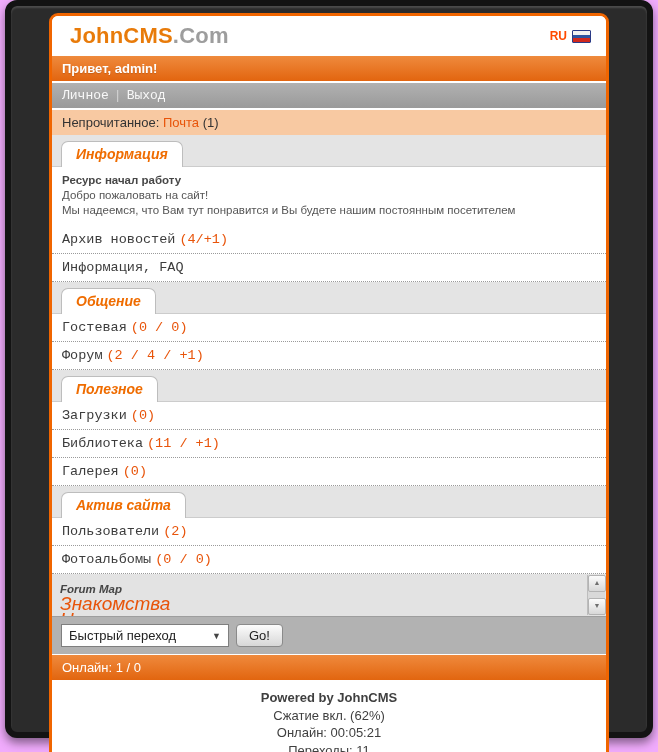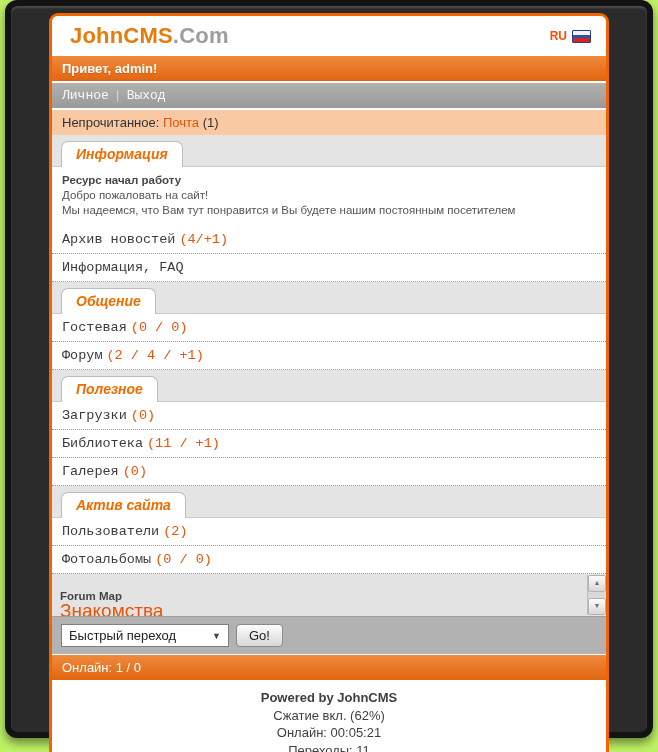--- a/index.html
+++ b/index.html
@@ -1,16 +1,16 @@
 <!DOCTYPE html>
 <html><head>
 <meta charset="utf-8">
 <style>
   html,body{margin:0;padding:0;background:#fdfdfd;font-family:"Liberation Sans","DejaVu Sans",sans-serif;}
-  .stage{width:658px;height:752px;position:relative;background:#bef264;overflow:hidden;}
+  .stage{width:658px;height:752px;position:relative;background:#f0abfc;overflow:hidden;}
   
   .window{
     position:absolute;left:5px;top:0;width:636px;height:726px;
     background:#2b2b2b;border:6px solid #131313;border-radius:12px;
     box-shadow:inset 0 2px 2px rgba(255,255,255,.16), 0 5px 10px rgba(0,0,0,.45);
   }
   
   .panel{
     width:554px;margin:7px auto 0;background:#fff;
     border:3px solid #f06500;border-radius:9px;overflow:hidden;
@@ -37,21 +37,21 @@
   .tab{display:inline-block;background:#fff;border:1px solid #bdbdbd;border-bottom:none;
     border-radius:7px 7px 0 0;padding:4px 14px 5px;color:#ef6c00;font-weight:bold;font-size:14px;
     position:relative;top:1px;z-index:2;}
   .sec-body{background:#fff;border-top:1px solid #ccc;position:relative;z-index:1;}
   .intro{padding:6px 10px 8px;font-size:11.5px;color:#555;line-height:15px;}
   .intro .t{font-weight:bold;color:#474747;}
   .row{padding:6px 10px;font-size:13.5px;color:#3c3c3c;border-bottom:1px dotted #9a9a9a;cursor:pointer;font-family:Liberation Mono, monospace;}
   .row .count{color:#e8540a;margin-left:4px;}
   
   .scrollbox{position:relative;background:#e3e3e3;height:42px;overflow:hidden;border-bottom:1px solid #9e9e9e;}
-  .scroll-inner{padding:15px 26px 0 8px;}
+  .scroll-inner{padding:8px 26px 0 8px;font-style:italic;}
   .fm-title{font-size:11.5px;font-weight:bold;color:#454545;line-height:14px;}
   .fm-link{display:block;font-size:19px;color:#e8540a;line-height:16px;cursor:pointer;text-decoration:none;}
   .vscroll{position:absolute;right:1px;top:1px;bottom:1px;width:17px;background:#d9d9d9;border-left:1px solid #bdbdbd;}
   .sb-btn{position:absolute;left:0;width:16px;height:15px;background:linear-gradient(#fbfbfb,#d8d8d8);
     border:1px solid #b3b3b3;border-radius:2px;color:#6f6f6f;font-size:7px;line-height:14px;text-align:center;cursor:pointer;}
   .sb-up{top:0;} .sb-down{bottom:0;}
   
   .jumpbar{background:#b2b2b2;padding:7px 9px;display:flex;align-items:center;gap:7px;}
   .select{background:#fff;border:1px solid #7f7f7f;padding:3px 7px;font-size:13px;color:#222;
     display:inline-flex;align-items:center;justify-content:space-between;min-width:152px;cursor:pointer;}

